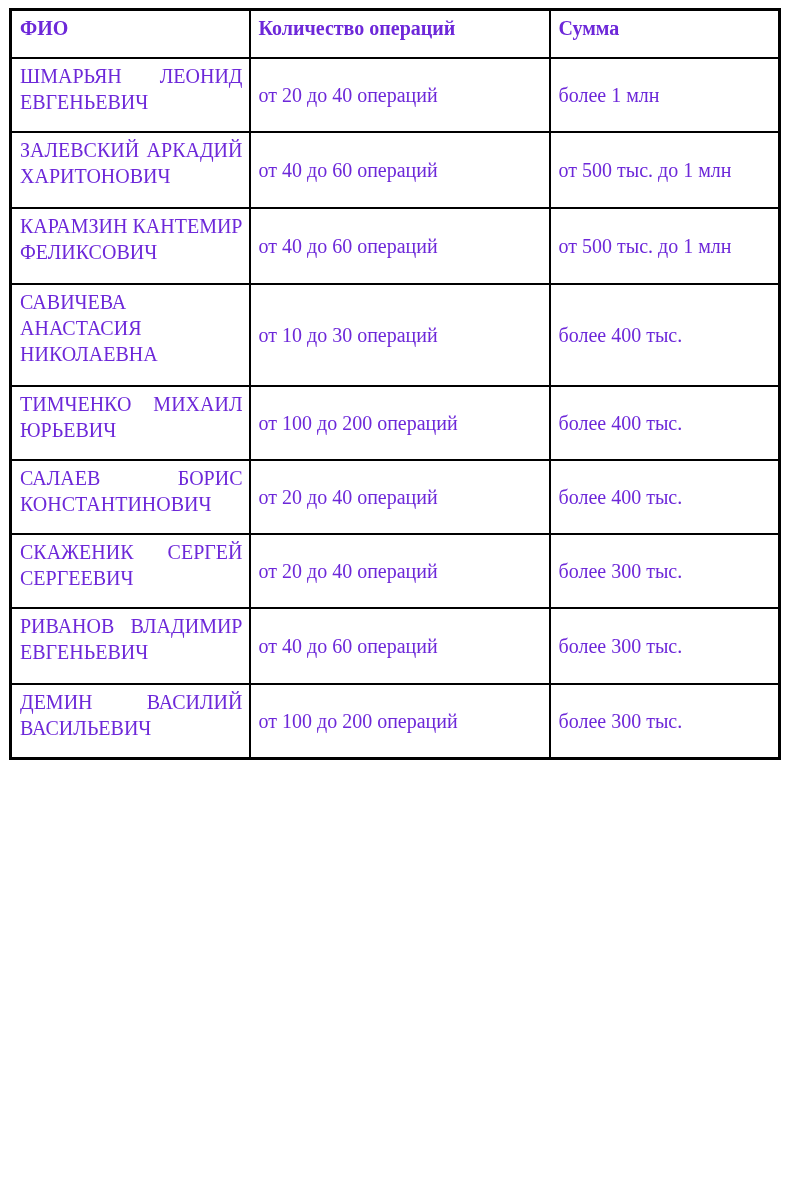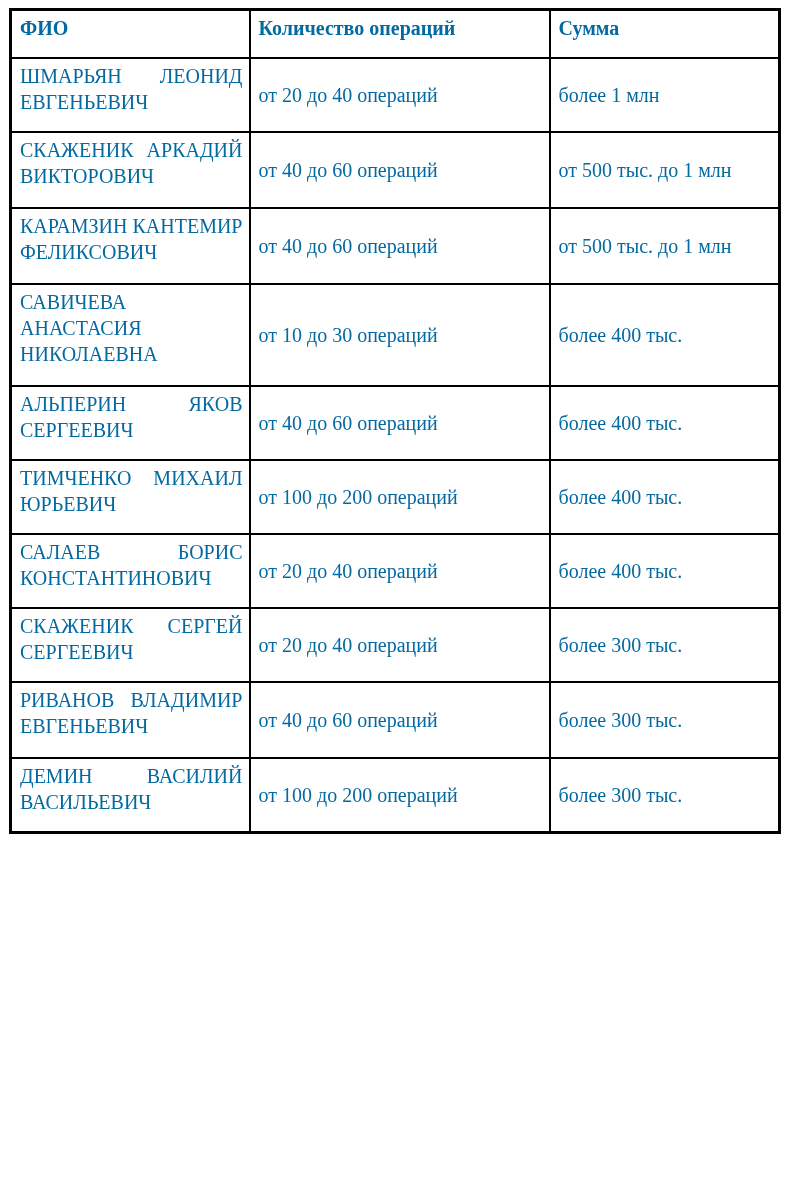--- a/index.html
+++ b/index.html
@@ -23,21 +23,21 @@
     background: #ffffff;
   }
   col.c-name   { width: 239px; }
   col.c-ops    { width: 300px; }
   col.c-amount { width: 230px; }
   th, td {
     border: 2px solid #000000;
     font-family: "Liberation Serif", "DejaVu Serif", serif;
     font-size: 20px;
     line-height: 26px;
-    color: #0369a1;
+    color: #6d28d9;
     box-sizing: border-box;
     overflow: hidden;
   }
   th {
     text-align: left;
     font-weight: bold;
     vertical-align: top;
     padding: 4px 8px 16px 8px;
     white-space: nowrap;
   }
@@ -71,37 +71,32 @@
         <th>Сумма</th>
       </tr>
     </thead>
     <tbody>
         <tr class="row-2">
           <td class="col-name">ШМАРЬЯН ЛЕОНИД ЕВГЕНЬЕВИЧ</td>
           <td class="col-ops">от 20 до 40 операций</td>
           <td class="col-amount">более 1 млн</td>
         </tr>
         <tr class="row-3">
-          <td class="col-name">СКАЖЕНИК АРКАДИЙ ВИКТОРОВИЧ</td>
+          <td class="col-name">ЗАЛЕВСКИЙ АРКАДИЙ ХАРИТОНОВИЧ</td>
           <td class="col-ops">от 40 до 60 операций</td>
           <td class="col-amount">от 500 тыс. до 1 млн</td>
         </tr>
         <tr class="row-3">
           <td class="col-name">КАРАМЗИН КАНТЕМИР ФЕЛИКСОВИЧ</td>
           <td class="col-ops">от 40 до 60 операций</td>
           <td class="col-amount">от 500 тыс. до 1 млн</td>
         </tr>
         <tr class="row-3">
           <td class="col-name">САВИЧЕВА АНАСТАСИЯ НИКОЛАЕВНА</td>
           <td class="col-ops">от 10 до 30 операций</td>
-          <td class="col-amount">более 400 тыс.</td>
-        </tr>
-        <tr class="row-2">
-          <td class="col-name">АЛЬПЕРИН ЯКОВ СЕРГЕЕВИЧ</td>
-          <td class="col-ops">от 40 до 60 операций</td>
           <td class="col-amount">более 400 тыс.</td>
         </tr>
         <tr class="row-2">
           <td class="col-name">ТИМЧЕНКО МИХАИЛ ЮРЬЕВИЧ</td>
           <td class="col-ops">от 100 до 200 операций</td>
           <td class="col-amount">более 400 тыс.</td>
         </tr>
         <tr class="row-2">
           <td class="col-name">САЛАЕВ БОРИС КОНСТАНТИНОВИЧ</td>
           <td class="col-ops">от 20 до 40 операций</td>

